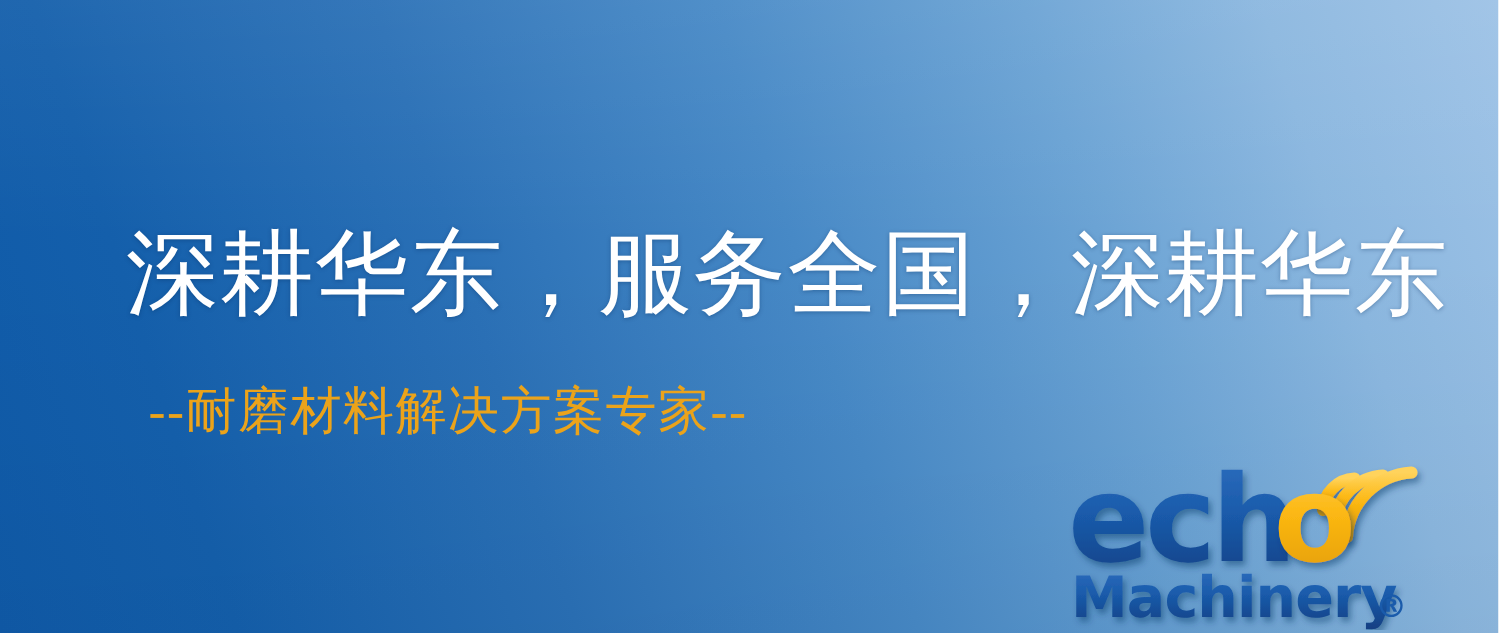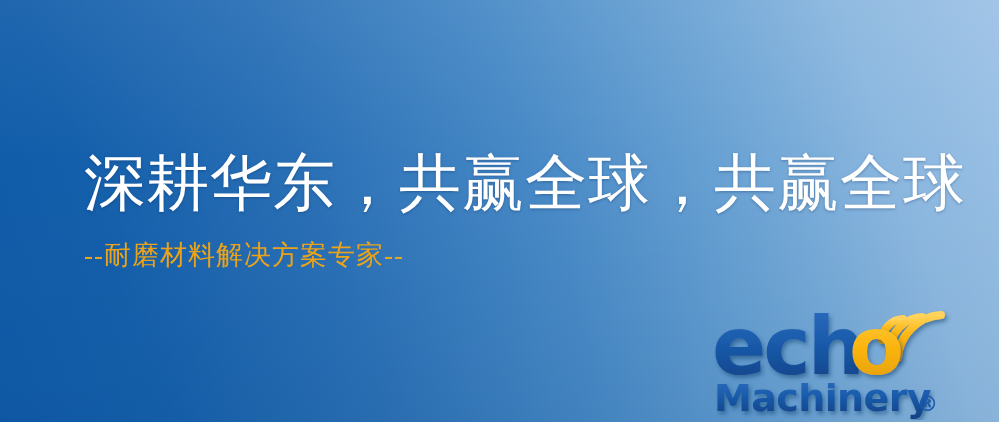--- a/index.html
+++ b/index.html
@@ -49,24 +49,24 @@
     font-size: 62px;
     line-height: 1.08;
     font-weight: 400;
     color: #ffffff;
     letter-spacing: 1px;
     white-space: nowrap;
     text-shadow: 0 1px 3px rgba(0,40,90,0.35);
   }
 
   .subtitle {
-    margin: 0;
+    margin: 15px;
     padding-top: 24px;
     font-family: "Liberation Serif", "DejaVu Serif", serif;
-    font-size: 27px;
+    font-size: 34px;
     line-height: 1.1;
     font-weight: 400;
     color: #eba31a;
     letter-spacing: 1px;
     white-space: nowrap;
   }
 
   
   #logo {
     position: absolute;
@@ -82,21 +82,21 @@
   }
 </style>
 </head>
 <body>
 
 <div id="banner">
 
   <div id="banner-sheen"></div>
 
   <div class="text-block">
-    <h1 class="headline">深耕华东，共赢全球，共赢全球</h1>
+    <h1 class="headline">深耕华东，服务全国，深耕华东</h1>
     <p class="subtitle">--耐磨材料解决方案专家--</p>
   </div>
 
   <div id="logo">
     <svg width="250" height="124" viewBox="0 0 250 124" xmlns="http://www.w3.org/2000/svg">
       <defs>
         <linearGradient id="blueGrad" x1="0" y1="0" x2="0" y2="1">
           <stop offset="0%" stop-color="#2f6fc0"></stop>
           <stop offset="45%" stop-color="#1a5bab"></stop>
           <stop offset="100%" stop-color="#123f82"></stop>

